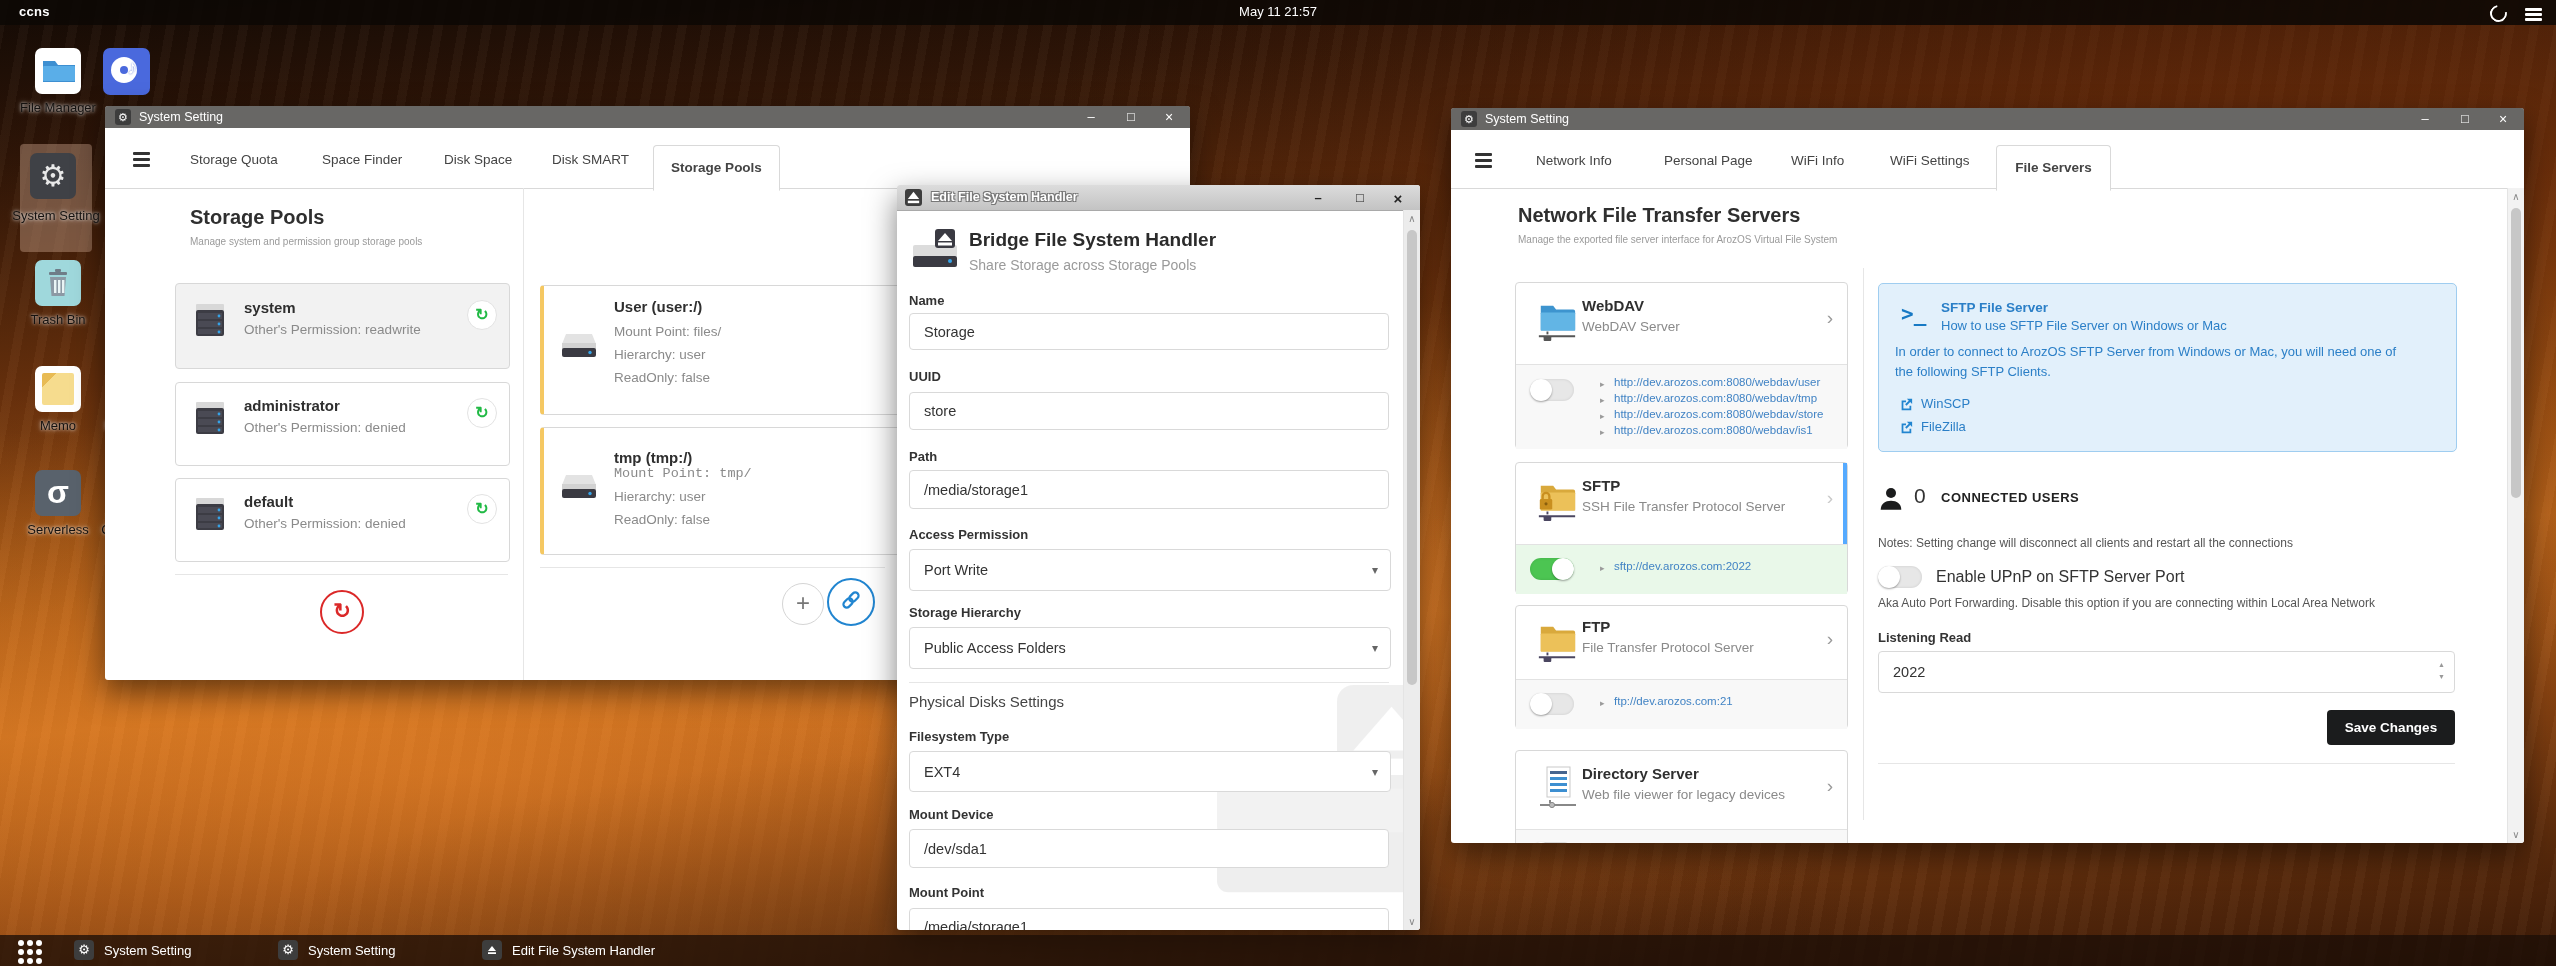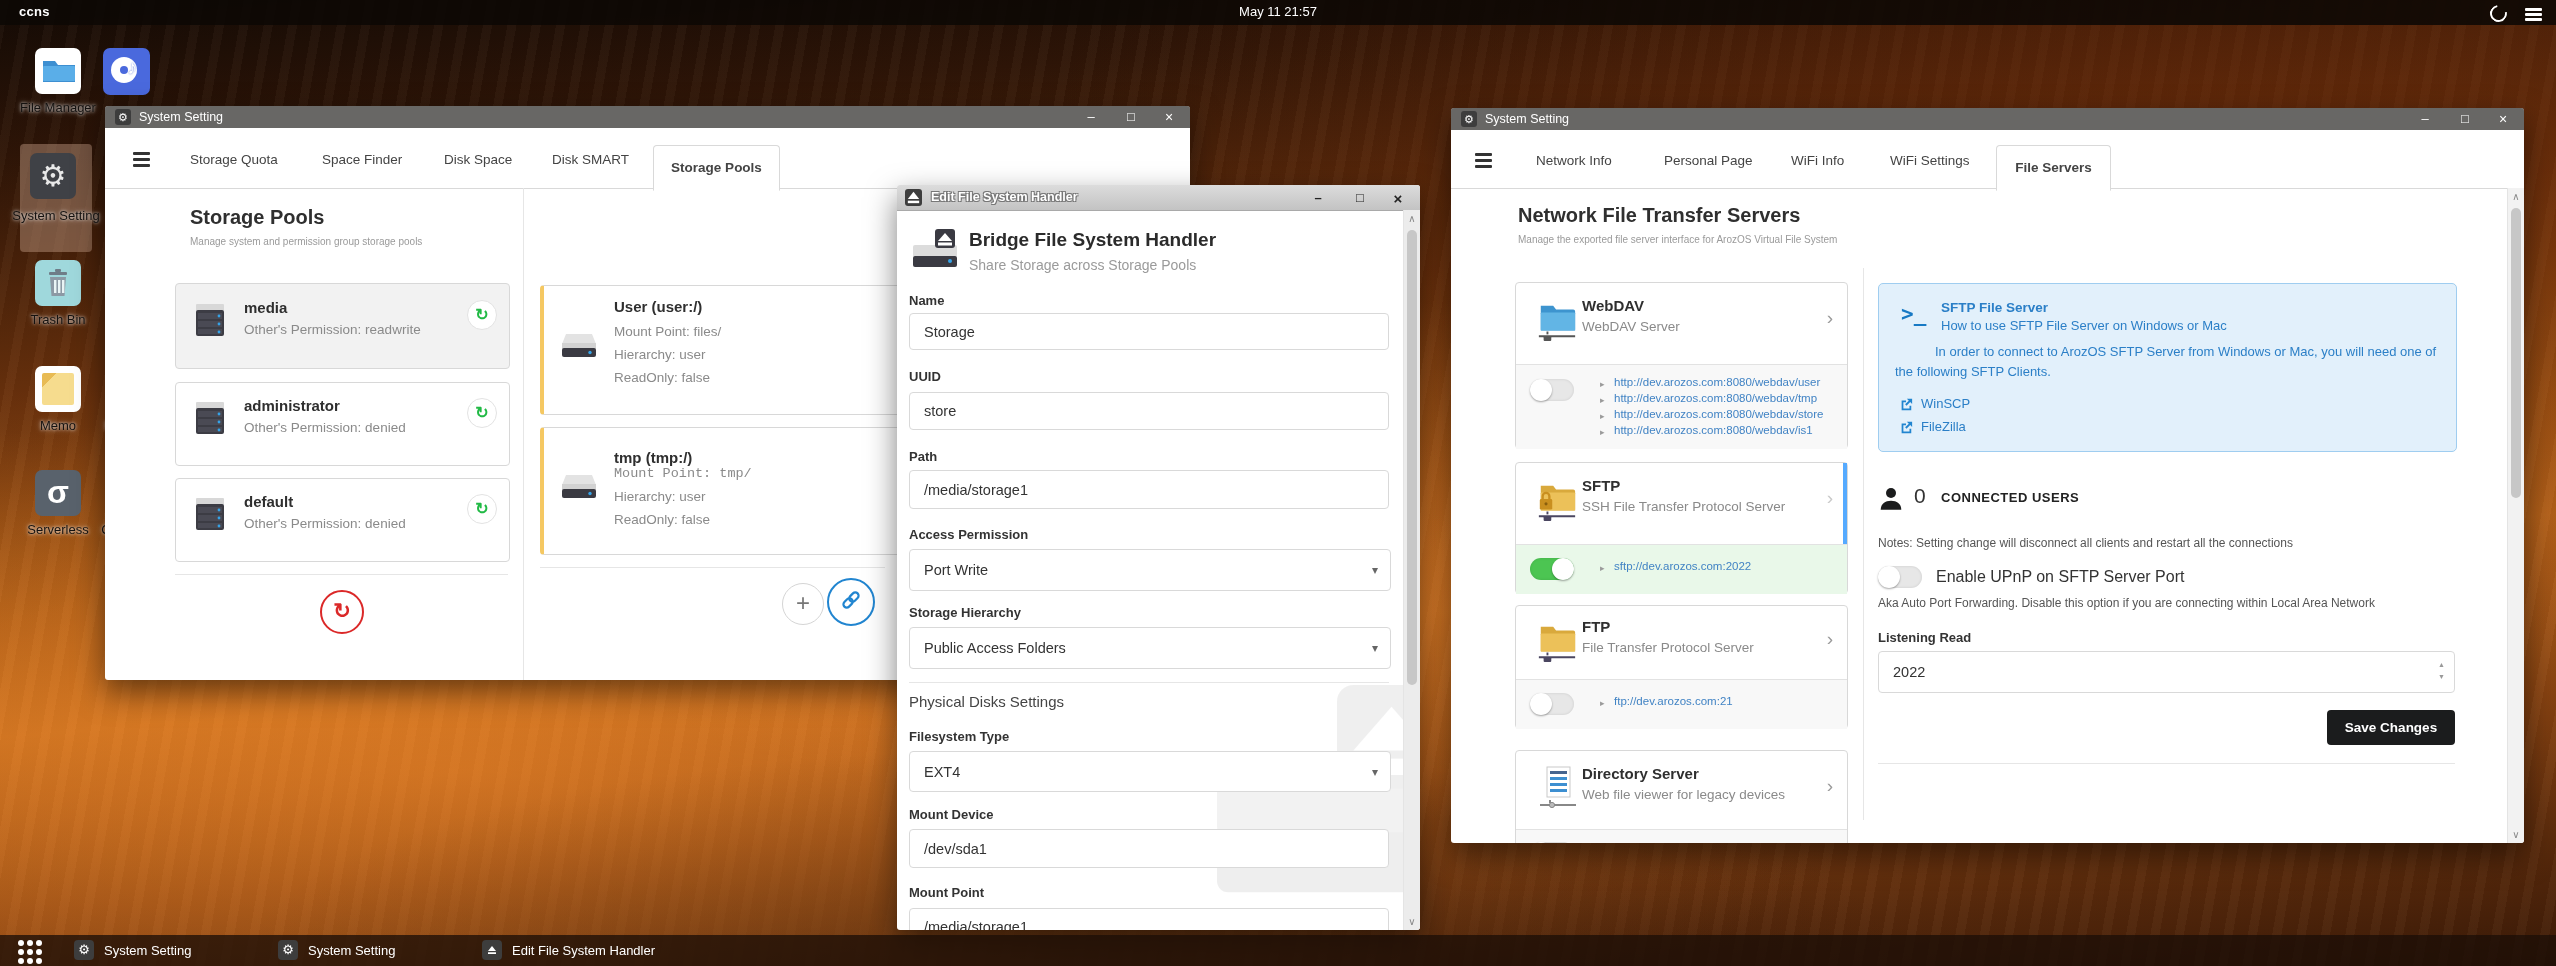--- a/index.html
+++ b/index.html
@@ -160,21 +160,21 @@
             <rect x="2" y="2" width="28" height="7" rx="1" fill="#d8d8d8"></rect>
             <rect x="2" y="8" width="28" height="26" rx="2" fill="#3c3c44"></rect>
             <rect x="4" y="11" width="24" height="6" fill="#4a4a54"></rect>
             <rect x="4" y="19" width="24" height="6" fill="#4a4a54"></rect>
             <rect x="4" y="27" width="24" height="5" fill="#4a4a54"></rect>
             <circle cx="25" cy="14" r="1.4" fill="#35a3e8"></circle>
             <circle cx="25" cy="22" r="1.4" fill="#35a3e8"></circle>
             <circle cx="25" cy="30" r="1.4" fill="#35a3e8"></circle>
           </svg>
       </div>
-      <div class="abs card-title" style="left:68px;top:15px;">media</div>
+      <div class="abs card-title" style="left:68px;top:15px;">system</div>
       <div class="abs card-sub" style="left:68px;top:38px;">Other's Permission: readwrite</div>
       <div class="abs circlebtn" style="right:12px;top:16px;width:28px;height:28px;border:1px solid #e3e3e3;line-height:27px;color:#21ba45;font-size:16px;font-weight:bold;">↻</div>
     </div>
     <div class="abs card" style="left:70px;top:276px;width:333px;height:82px;">
       <div class="abs" style="left:18px;top:17px;">
         <svg width="32" height="36" viewBox="0 0 32 36">
             <rect x="2" y="2" width="28" height="7" rx="1" fill="#d8d8d8"></rect>
             <rect x="2" y="8" width="28" height="26" rx="2" fill="#3c3c44"></rect>
             <rect x="4" y="11" width="24" height="6" fill="#4a4a54"></rect>
             <rect x="4" y="19" width="24" height="6" fill="#4a4a54"></rect>
@@ -366,21 +366,21 @@
         <div class="abs tgl" style="left:14px;top:12px;">
             <span class="knob"></span>
           </div>
       </div>
     </div>
 
     <div class="abs infobox" style="left:427px;top:175px;width:577px;height:167px;">
       <div class="abs" style="left:22px;top:18px;font-family:'DejaVu Sans Mono',monospace;font-size:21px;font-weight:bold;color:#1779c4;">&gt;_</div>
       <div class="abs bluetxt" style="left:62px;top:16px;font-weight:bold;font-size:13.5px;">SFTP File Server</div>
       <div class="abs bluetxt" style="left:62px;top:34px;">How to use SFTP File Server on Windows or Mac</div>
-      <div class="abs bluetxt" style="left:16px;top:60px;margin-left:40px;">In order to connect to ArozOS SFTP Server from Windows or Mac, you will need one of</div>
+      <div class="abs bluetxt" style="left:16px;top:60px;">In order to connect to ArozOS SFTP Server from Windows or Mac, you will need one of</div>
       <div class="abs bluetxt" style="left:16px;top:80px;">the following SFTP Clients.</div>
       <div class="abs" style="left:20px;top:113px;">
         <svg width="14" height="14" viewBox="0 0 16 16">
             <path d="M3 4h5v2H5v7h7v-3h2v5H3z" fill="#2185d0"></path>
             <path d="M9 2h6v6l-2.2-2.2L8.6 10 7 8.4l4.2-4.2z" fill="#2185d0"></path>
           </svg>
       </div>
       <div class="abs bluetxt" style="left:42px;top:112px;">WinSCP</div>
       <div class="abs" style="left:20px;top:136px;">
         <svg width="14" height="14" viewBox="0 0 16 16">

